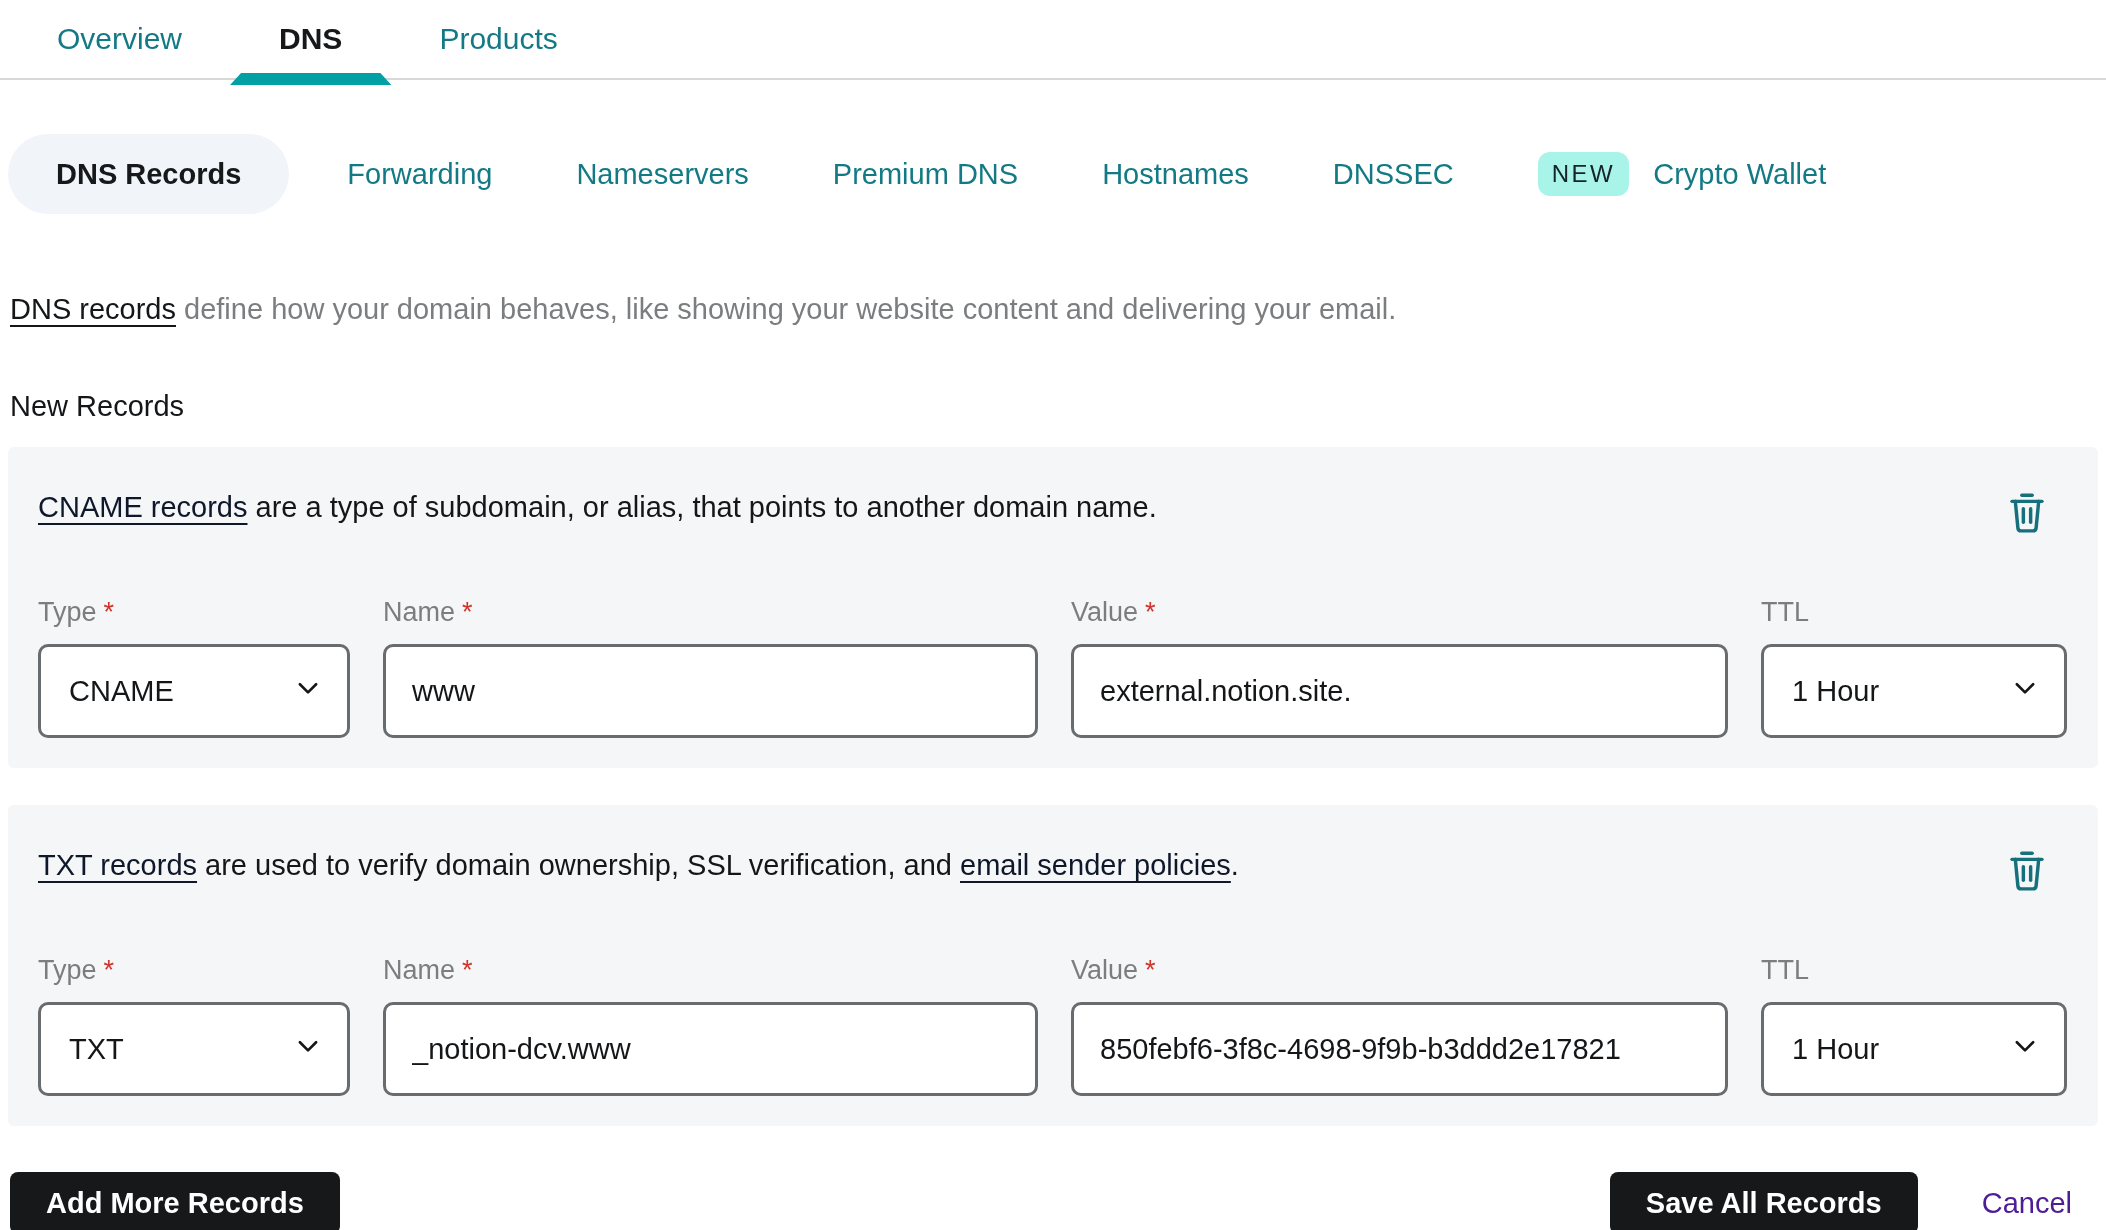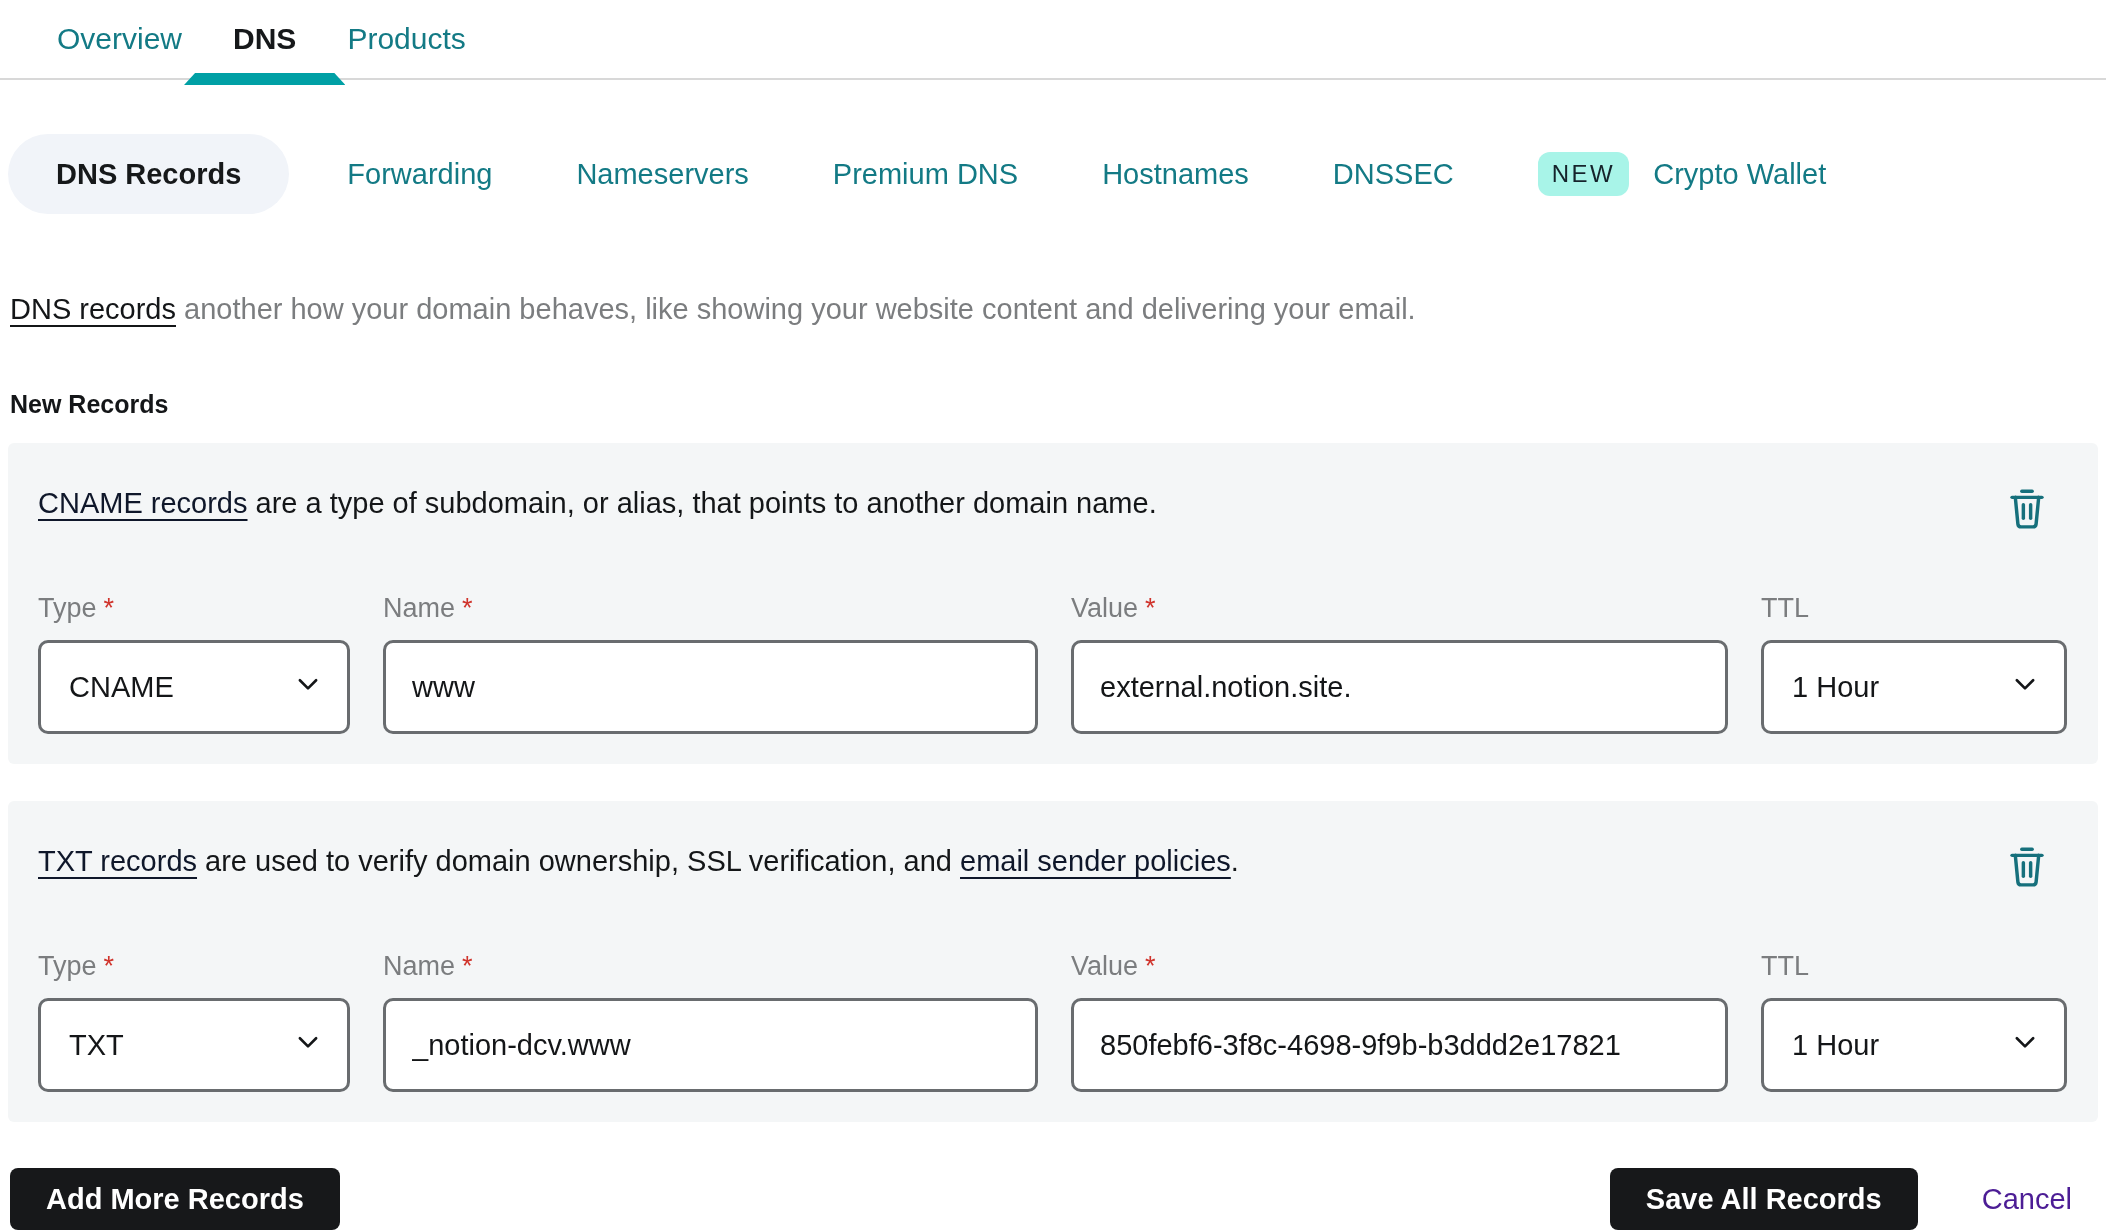--- a/index.html
+++ b/index.html
@@ -1,42 +1,42 @@
 <!DOCTYPE html>
 <html><head>
 <meta charset="utf-8">
 <style>
   * { margin:0; padding:0; box-sizing:border-box; }
   html,body { width:2106px; height:1230px; background:#ffffff; overflow:hidden; }
   body { font-family:"Liberation Sans","DejaVu Sans",sans-serif; color:#1b1d1f; font-size:29px; }
 
   
   .tabbar { position:relative; display:flex; align-items:center; height:80px;
-            padding-left:57px; border-bottom:2px solid #d8d8d8; gap:51px; }
+            padding-left:57px; border-bottom:2px solid #d8d8d8; gap:97px; }
   .tab { position:relative; height:100%; display:flex; align-items:center;
          font-size:30px; color:#137a85; cursor:pointer; }
   .tab.active { color:#16181a; font-weight:bold; }
   .tab.active .tab-underline { position:absolute; left:-49px; right:-49px; bottom:-7px;
          height:12px; background:#00a0a5;
          clip-path:polygon(11px 0, calc(100% - 11px) 0, 100% 100%, 0 100%); }
 
   
   .subtabs { display:flex; align-items:center; margin:54px 8px 0 8px; height:80px; gap:84px; }
   .subtab { color:#137a85; font-size:29px; cursor:pointer; white-space:nowrap; }
   .subtab.pill { background:#f1f4f9; color:#16181a; font-weight:bold; height:80px;
                  display:flex; align-items:center; padding:0 48px; border-radius:40px; margin-right:-26px;}
   .subtab .new-badge { display:inline-block; background:#a8f4e8; color:#15232b;
                  font-size:24px; letter-spacing:2.5px; font-weight:500; padding:8px 14px;
                  border-radius:12px; margin-right:16px; vertical-align:2px;}
 
   
   .intro { margin:74px 10px 0 10px; font-size:29px; color:#7b7d7f; line-height:42px; }
   .intro .intro-link { color:#141618; text-decoration:underline; text-underline-offset:6px; cursor:pointer; }
 
-  .section-heading { margin:60px 10px 0 10px; font-size:25px; font-weight:bold; color:#141618; }
+  .section-heading { margin:60px 10px 0 10px; font-size:29px; font-weight:normal; color:#141618; }
 
   
   .card { margin:24px 8px 0 8px; background:#f4f6f7; border-radius:6px; padding:40px 30px 30px 30px; }
   .card + .card { margin-top:37px; }
   .card-head { display:flex; justify-content:space-between; align-items:flex-start; }
   .card-desc { font-size:29px; color:#141618; line-height:40px; }
   .card-desc .teal-link { color:#0f172a; text-decoration:underline; text-underline-offset:6px; cursor:pointer; }
   .trash-btn { background:none; border:none; cursor:pointer; padding:0; margin:2px 18px 0 0; line-height:0; }
 
   .fields { display:flex; gap:33px; margin-top:58px; }
@@ -97,21 +97,21 @@
   <div class="subtab">
     <span>DNSSEC</span>
   </div>
   <div class="subtab">
     <span class="new-badge">NEW</span>
     <span>Crypto Wallet</span>
   </div>
 </nav>
 
 <p class="intro">
-  <a class="intro-link">DNS records</a><span> another how your domain behaves, like showing your website content and delivering your email.</span>
+  <a class="intro-link">DNS records</a><span> define how your domain behaves, like showing your website content and delivering your email.</span>
 </p>
 
 <h2 class="section-heading">New Records</h2>
 
 <section class="card">
   <div class="card-head">
     <p class="card-desc">
       <a class="teal-link">CNAME records</a><span> are a type of subdomain, or alias, that points to another domain name.</span>
     </p>
     <button class="trash-btn">

